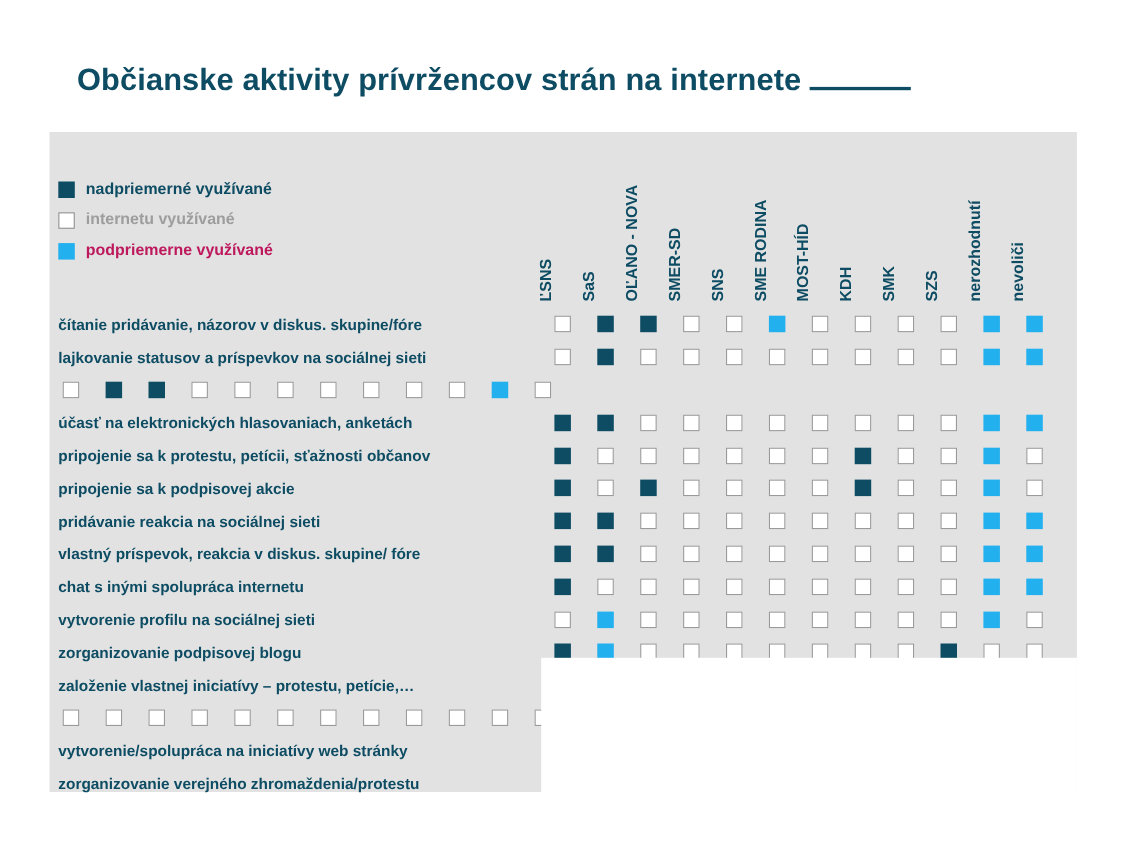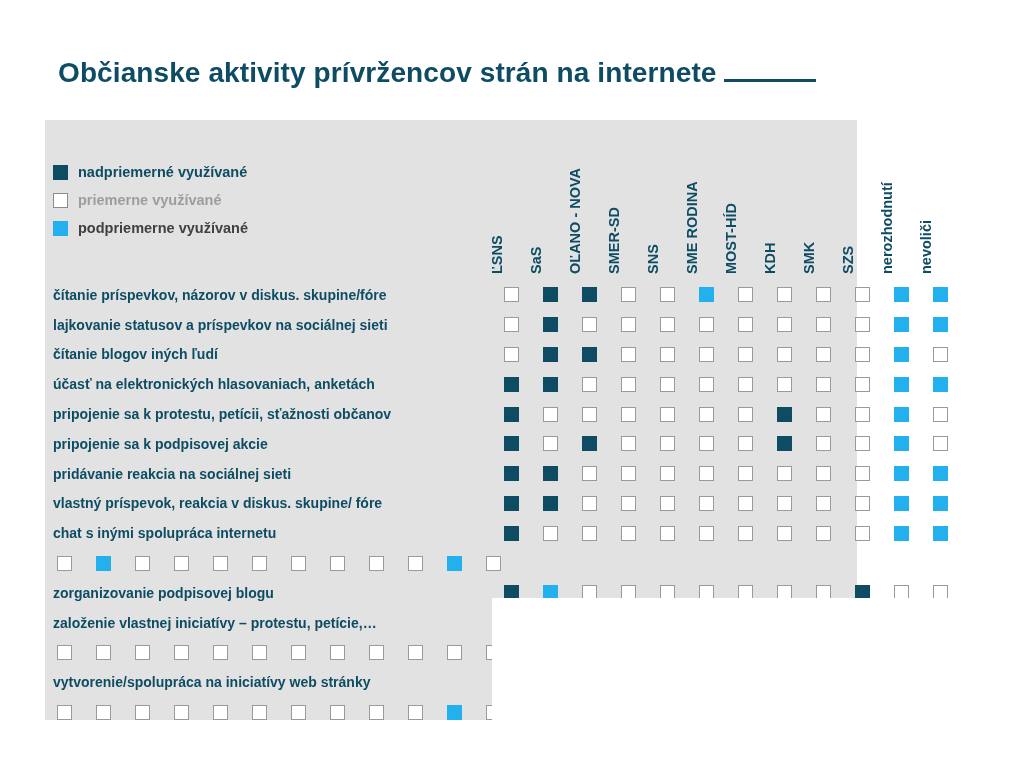--- a/index.html
+++ b/index.html
@@ -28,39 +28,39 @@
     height: 52px;
     display: flex;
     align-items: center;
   }
   #title {
     font-size: 28px;
     font-weight: bold;
     color: #0e4c63;
     letter-spacing: 0.1px;
     white-space: nowrap;
+    margin-left: 12px;
   }
   #title-rule {
     flex: 1;
     height: 3px;
     background: #0e4c63;
     margin-left: 8px;
     margin-top: 14px;
     max-width: 92px;
   }
 
   
   #panel {
     position: absolute;
     left: 45px;
     top: 120px;
-    width: 794px;
+    width: 934px;
     height: 600px;
     background: #e2e2e2;
-    padding-left: 18px;
   }
 
   
   #legend {
     position: absolute;
     left: 8px;
     top: 38px;
     width: 300px;
   }
   .legend-row {
@@ -76,21 +76,21 @@
   }
   .legend-box.above { background: #0d4c63; }
   .legend-box.avg   { background: #ffffff; border: 1px solid #8c8c8c; }
   .legend-box.below { background: #22b0ef; }
   .legend-label {
     font-size: 14.5px;
     font-weight: bold;
   }
   .legend-label.above { color: #0d4c63; }
   .legend-label.avg   { color: #9d9d9d; }
-  .legend-label.below { color: #404040; }
+  .legend-label.below { color: #be185d; }
 
   
   #col-headers {
     position: absolute;
     left: 447px;
     top: 0px;
     height: 158px;
     display: flex;
   }
   .col-head {
@@ -172,21 +172,21 @@
 
   <div id="panel">
 
     <div id="legend">
       <div class="legend-row">
         <span class="legend-box above"></span>
         <span class="legend-label above">nadpriemerné využívané</span>
       </div>
       <div class="legend-row">
         <span class="legend-box avg"></span>
-        <span class="legend-label avg">priemerne využívané</span>
+        <span class="legend-label avg">internetu využívané</span>
       </div>
       <div class="legend-row">
         <span class="legend-box below"></span>
         <span class="legend-label below">podpriemerne využívané</span>
       </div>
     </div>
 
     <div id="col-headers">
         <div class="col-head">
           <span>ĽSNS</span>
@@ -221,21 +221,21 @@
         <div class="col-head">
           <span>nerozhodnutí</span>
         </div>
         <div class="col-head">
           <span>nevoliči</span>
         </div>
       </div>
 
     <div id="rows">
         <div class="row">
-          <div class="row-label">čítanie príspevkov, názorov v diskus. skupine/fóre</div>
+          <div class="row-label">čítanie pridávanie, názorov v diskus. skupine/fóre</div>
           <div class="cells">
             <div class="cell">
               <span class="mark avg"></span>
             </div>
             <div class="cell">
               <span class="mark above"></span>
             </div>
             <div class="cell">
               <span class="mark above"></span>
             </div>
@@ -303,21 +303,20 @@
             </div>
             <div class="cell">
               <span class="mark below"></span>
             </div>
             <div class="cell">
               <span class="mark below"></span>
             </div>
           </div>
         </div>
         <div class="row">
-          <div class="row-label">čítanie blogov iných ľudí</div>
           <div class="cells">
             <div class="cell">
               <span class="mark avg"></span>
             </div>
             <div class="cell">
               <span class="mark above"></span>
             </div>
             <div class="cell">
               <span class="mark above"></span>
             </div>
@@ -590,20 +589,21 @@
             </div>
             <div class="cell">
               <span class="mark below"></span>
             </div>
             <div class="cell">
               <span class="mark below"></span>
             </div>
           </div>
         </div>
         <div class="row">
+          <div class="row-label">vytvorenie profilu na sociálnej sieti</div>
           <div class="cells">
             <div class="cell">
               <span class="mark avg"></span>
             </div>
             <div class="cell">
               <span class="mark below"></span>
             </div>
             <div class="cell">
               <span class="mark avg"></span>
             </div>
@@ -793,20 +793,21 @@
             </div>
             <div class="cell">
               <span class="mark below"></span>
             </div>
             <div class="cell">
               <span class="mark avg"></span>
             </div>
           </div>
         </div>
         <div class="row">
+          <div class="row-label">zorganizovanie verejného zhromaždenia/protestu</div>
           <div class="cells">
             <div class="cell">
               <span class="mark avg"></span>
             </div>
             <div class="cell">
               <span class="mark avg"></span>
             </div>
             <div class="cell">
               <span class="mark avg"></span>
             </div>

